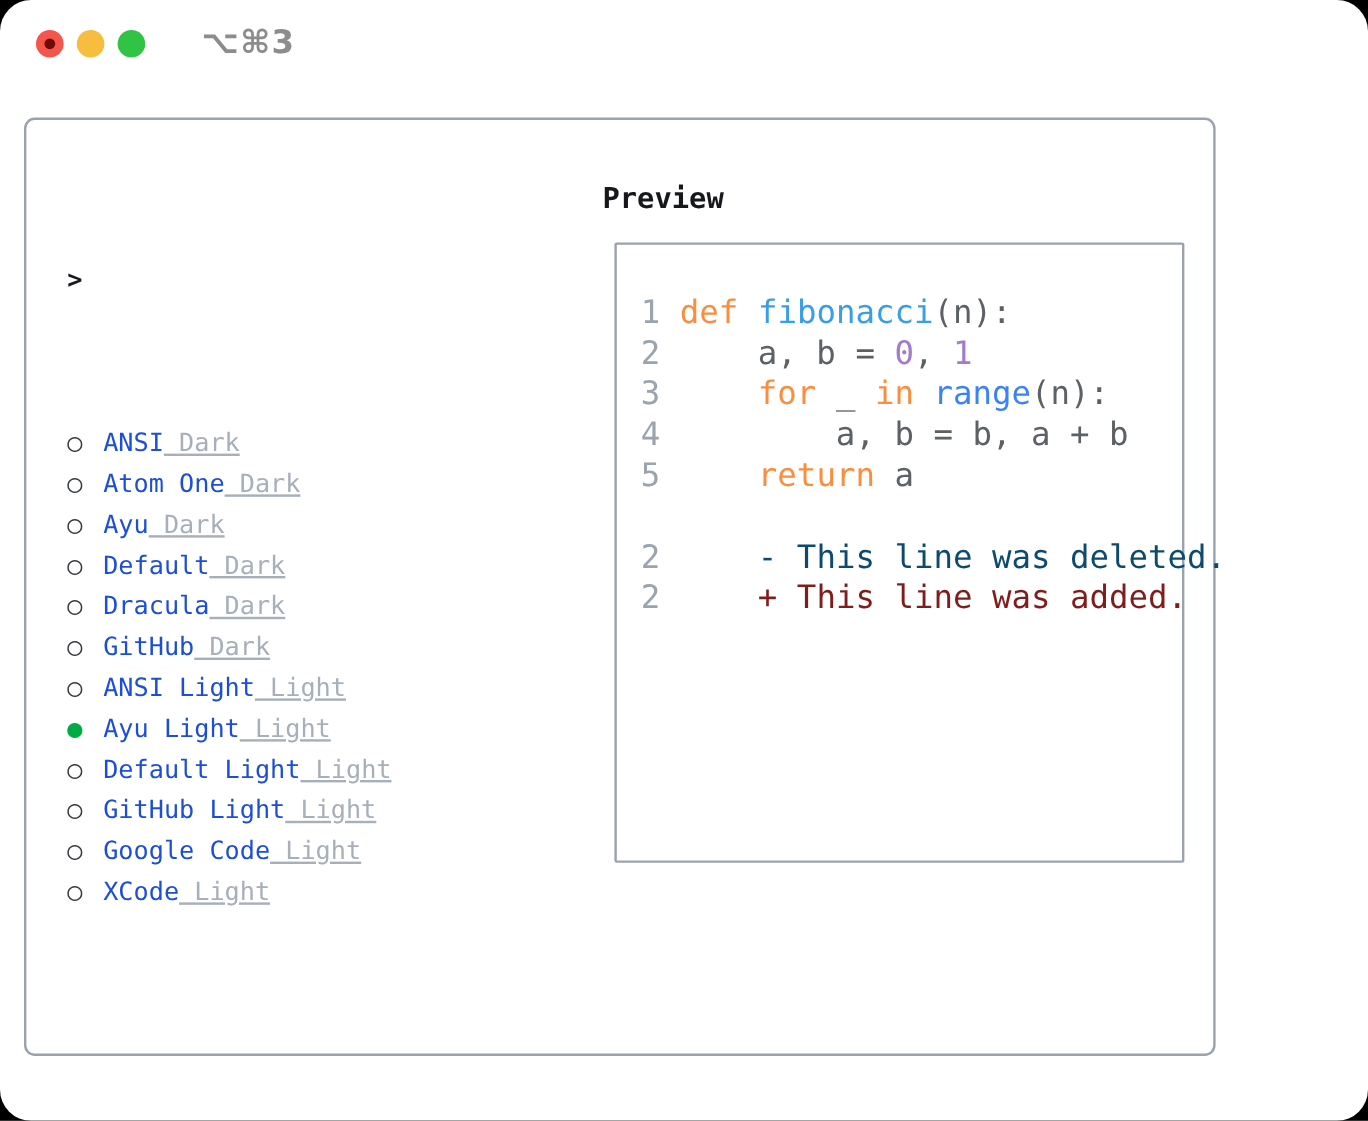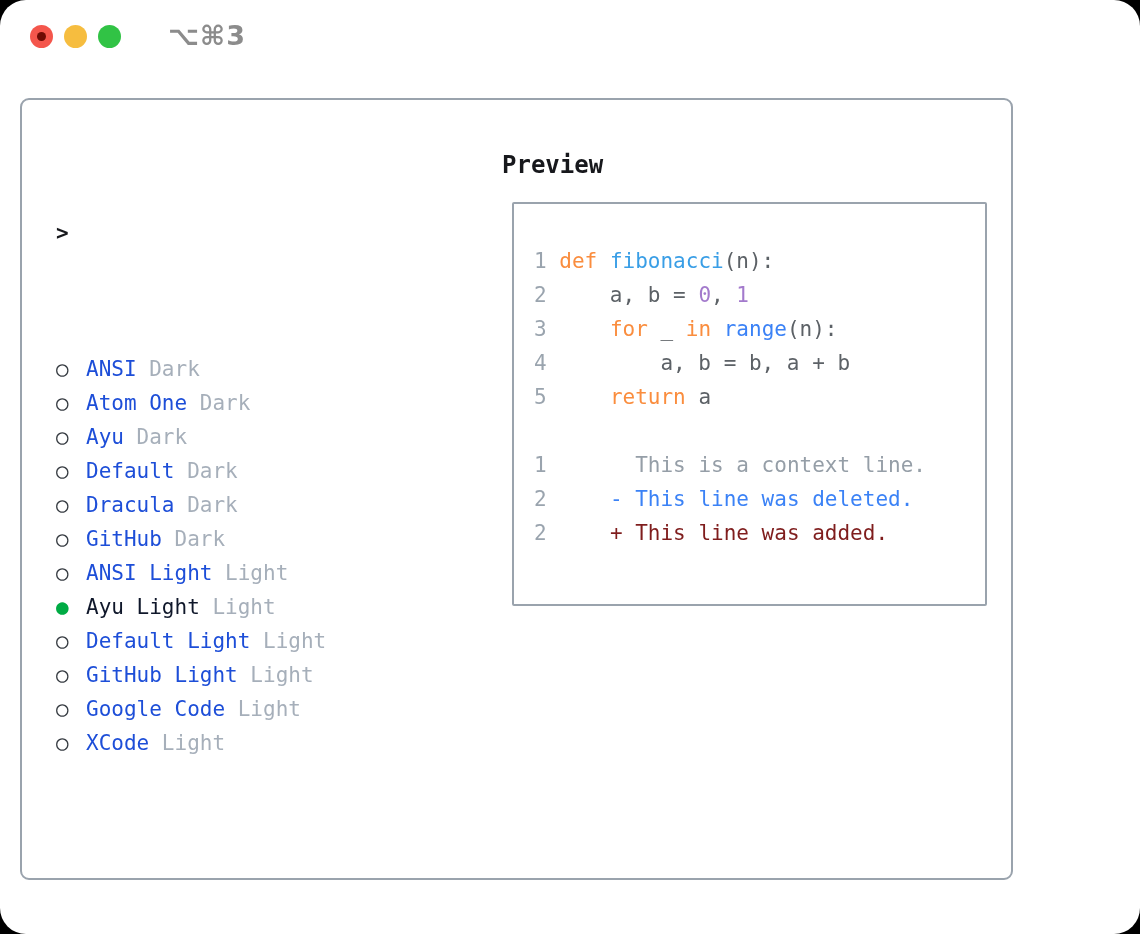--- a/index.html
+++ b/index.html
@@ -37,47 +37,47 @@
   }
   .list{
     position:absolute;left:30px;top:48px;
     font-size:21px;line-height:34px;white-space:pre;
   }
   .row{display:flex;height:34px;}
   .marker{width:34px;flex:0 0 34px;padding-left:4px;box-sizing:border-box;}
   .prompt{font-weight:bold;color:#17181c;}
   .list-title{font-weight:bold;color:#17181c;}
   .theme-name{color:#1d4ed8;}
-  .variant{color:#a6afba;}
+  .variant{color:#a6afba;text-decoration:underline;}
   .radio{color:#363b41;}
   .selected .radio{color:#00ab44;}
-  .selected .theme-name{color:#0f172a;}
+  .selected .theme-name{color:#1d4ed8;}
   .apply-section{margin-top:34px;}
   
   .preview-title{
     position:absolute;left:480px;top:48px;
     font-size:24px;line-height:34px;font-weight:bold;color:#17181c;
   }
   .preview-box{
-    position:absolute;left:490px;top:102px;width:475px;height:404px;
+    position:absolute;left:490px;top:102px;width:475px;height:517px;
     border:2px solid #9aa3ad;border-radius:2px;background:#fff;
     box-sizing:border-box;
     padding:40px 10px 0 20px;
-    font-size:21px;line-height:34px;
+    font-size:27px;line-height:34px;
   }
   .code-line{white-space:pre;height:34px;}
   .blank-line{height:34px;}
   .ln{color:#9aa4ae;}
   .tok-keyword{color:#fa8d3e;}
   .tok-function{color:#399ee6;}
   .tok-number{color:#a37acc;}
   .tok-builtin{color:#3b82f6;}
   .tok-fg{color:#5c6166;}
   .diff-context{color:#959ea7;}
-  .diff-deleted{color:#3b82f6;text-align:center;}
+  .diff-deleted{color:#0c4a6e;text-align:center;}
   .diff-added{color:#7f1d1d;}
 </style>
 </head>
 <body>
 
 <div class="window">
 
   <div class="titlebar">
     <div class="traffic close">
       <div class="close-dot"></div>
@@ -109,20 +109,19 @@
     <div class="preview-box">
       <div id="code-block">
           <div class="code-line"><span class="ln">1 </span><span class="tok-keyword">def</span><span class="tok-fg"> </span><span class="tok-function">fibonacci</span><span class="tok-fg">(n):</span></div>
           <div class="code-line"><span class="ln">2 </span><span class="tok-fg">    a, b = </span><span class="tok-number">0</span><span class="tok-fg">, </span><span class="tok-number">1</span></div>
           <div class="code-line"><span class="ln">3 </span><span class="tok-fg">    </span><span class="tok-keyword">for</span><span class="tok-fg"> _ </span><span class="tok-keyword">in</span><span class="tok-fg"> </span><span class="tok-builtin">range</span><span class="tok-fg">(n):</span></div>
           <div class="code-line"><span class="ln">4 </span><span class="tok-fg">        a, b = b, a + b</span></div>
           <div class="code-line"><span class="ln">5 </span><span class="tok-fg">    </span><span class="tok-keyword">return</span><span class="tok-fg"> a</span></div>
         </div>
       <div class="blank-line"></div>
       <div id="diff-block">
-          <div class="code-line"><span class="ln">1</span><span>     </span><span class="diff-context">  This is a context line.</span></div>
           <div class="code-line"><span class="ln">2</span><span>     </span><span class="diff-deleted">- This line was deleted.</span></div>
           <div class="code-line"><span class="ln">2</span><span>     </span><span class="diff-added">+ This line was added.</span></div>
         </div>
     </div>
 
   </div>
 </div>
 
 </body></html>

